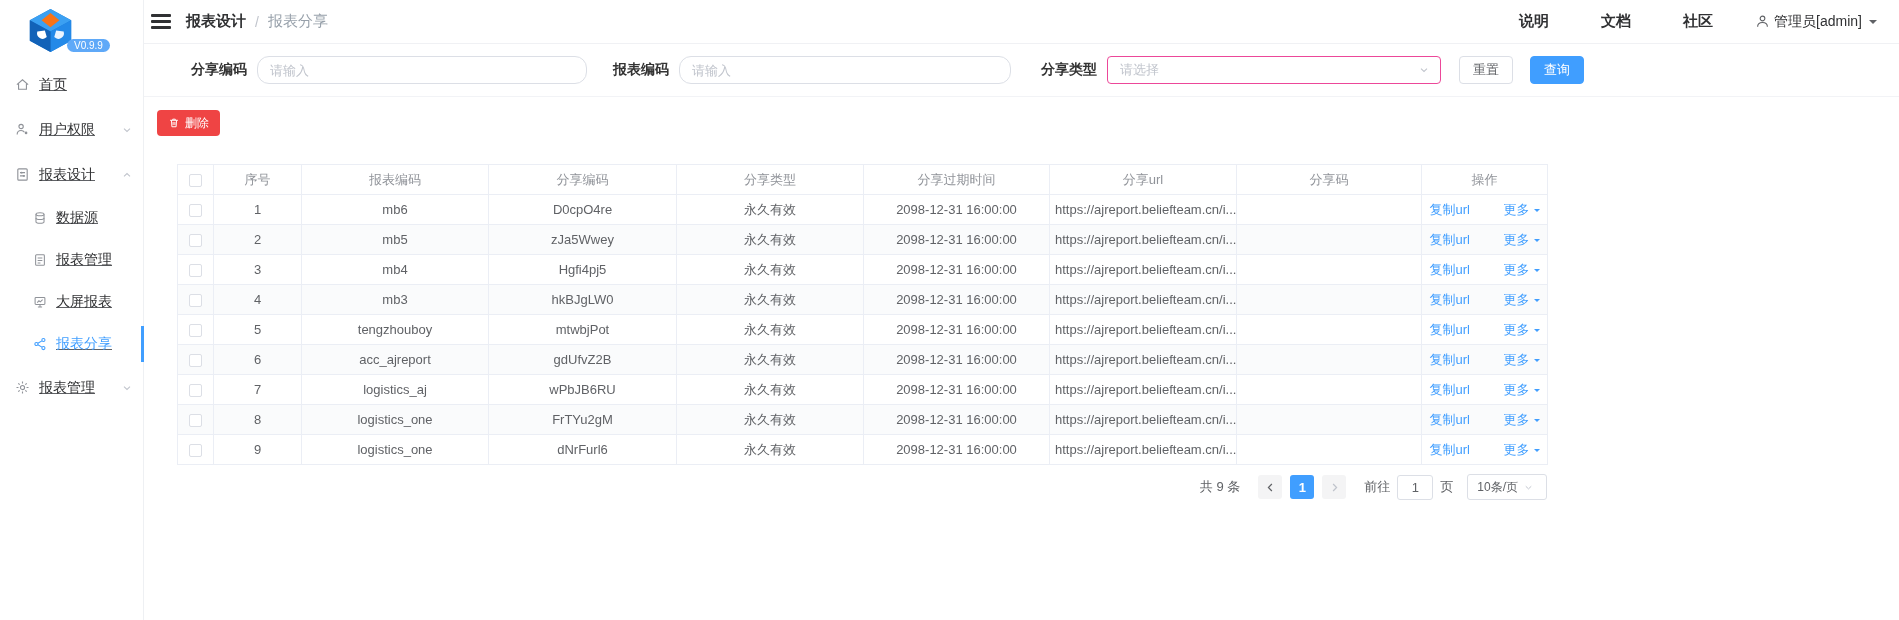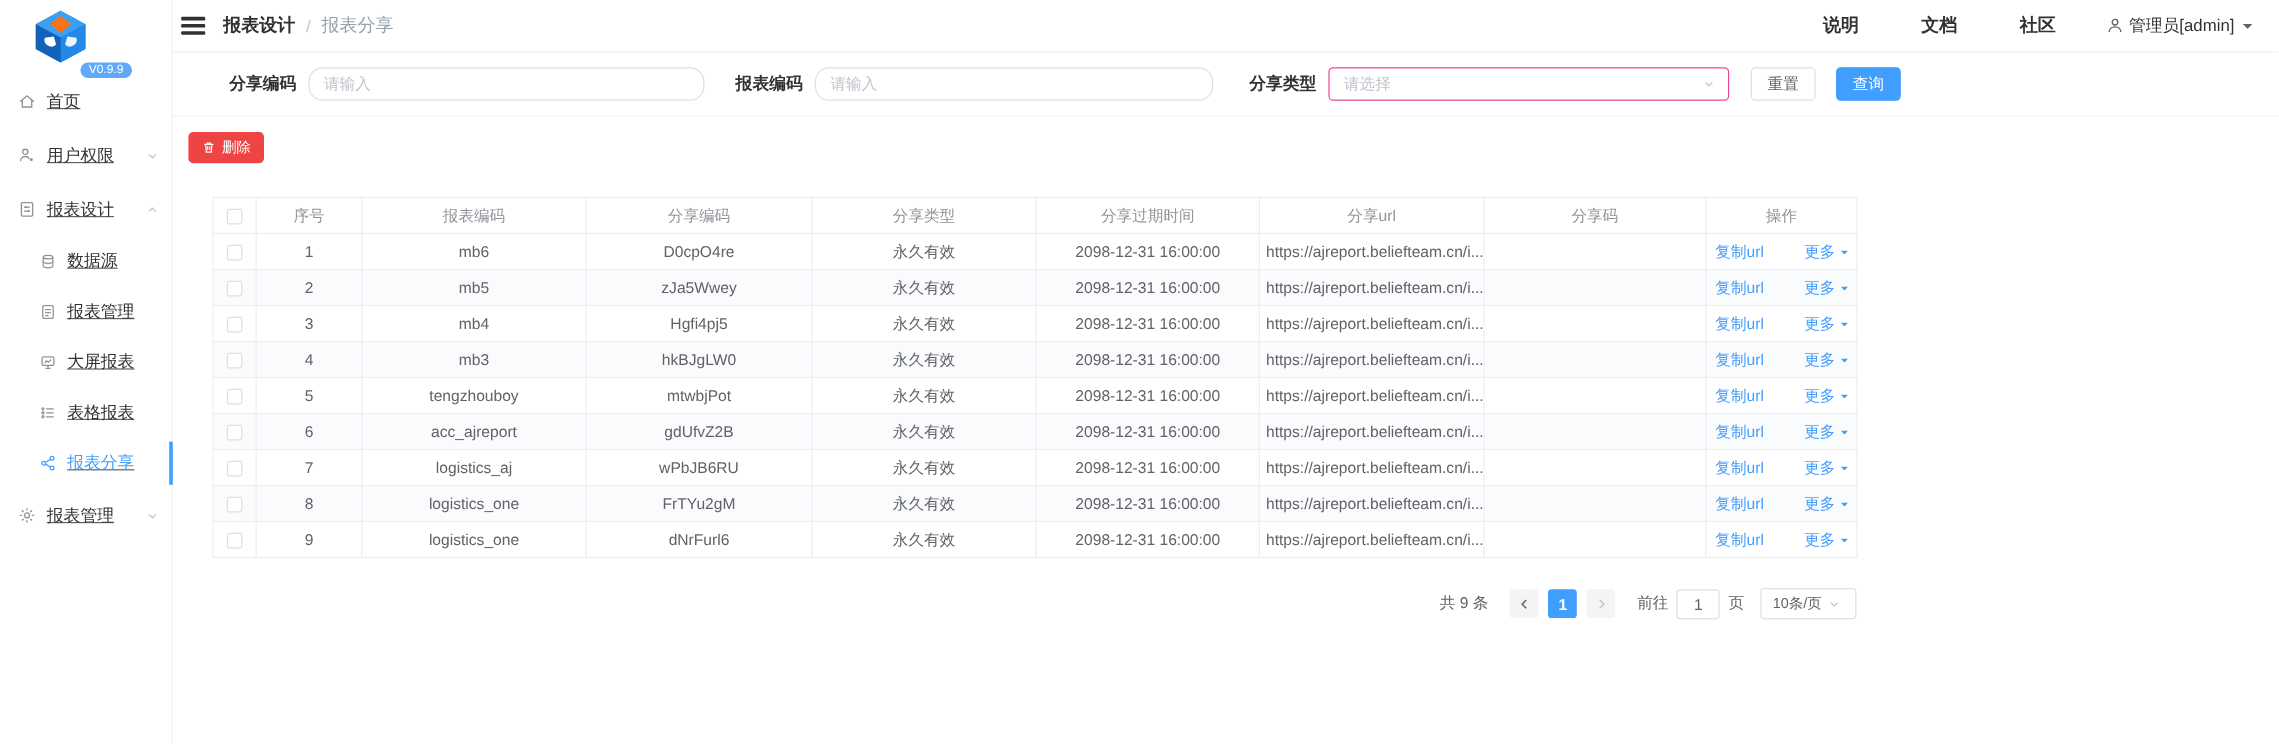--- a/index.html
+++ b/index.html
@@ -3,21 +3,21 @@
 <meta charset="utf-8">
 <style>
   * { box-sizing: border-box; margin: 0; padding: 0; }
   html,body { width: 1899px; height: 620px; overflow: hidden; background: #fff;
     font-family: "Liberation Sans", sans-serif; color: #606266; }
   .app { display: flex; height: 100%; }
 
   
   .sidebar { width: 144px; flex-shrink: 0; border-right: 1px solid #eef0f3; position: relative; }
   .logo-wrap { position: relative; height: 58px; padding: 7px 0 0 27px; }
-  .version-badge { position: absolute; left: 67px; top: 52px; background: #5fa9f8; color: #fff;
+  .version-badge { position: absolute; left: 67px; top: 39px; background: #5fa9f8; color: #fff;
     font-size: 10px; padding: 1px 7px; border-radius: 9px; }
   .menu { list-style: none; padding-top: 4px; text-decoration: underline; }
   .menu-item { height: 45px; display: flex; align-items: center; padding: 0 10px 0 15px;
     font-size: 14px; color: #303133; cursor: pointer; position: relative; }
   .menu-item .mi { display: inline-flex; margin-right: 9px; color: #909399; }
   .menu-item.sub { height: 42px; padding-left: 33px; }
   .menu-item .chev { margin-left: auto; color: #c0c4cc; display: inline-flex; }
   .menu-item.active { color: #409eff; }
   .menu-item.active .mi { color: #409eff; }
   .menu-item.active::after { content: ""; position: absolute; right: -1px; top: 3px; bottom: 3px;
@@ -39,21 +39,21 @@
   .user-name { font-size: 14px; }
   .caret { width: 0; height: 0; border: 4px solid transparent; border-top-color: #606266;
     margin: 5px 0 0 7px; }
 
   
   .search-row { height: 53px; display: flex; align-items: center; padding-left: 47px;
     border-bottom: 1px solid #f2f3f6; }
   .f-label { font-size: 14px; font-weight: 700; color: #333; margin-right: 10px; white-space: nowrap; }
   .f-input { width: 330px; height: 28px; border: 1px solid #dcdfe6; border-radius: 12px;
     padding: 0 12px; font-size: 13px; color: #606266; outline: none;
-    font-family: Liberation Serif, serif; }
+    font-family: Liberation Sans, sans-serif; }
   .f-input::placeholder { color: #c0c4cc; }
   .ml26 { margin-left: 26px; } .ml30 { margin-left: 30px; }
   .f-select { width: 334px; height: 28px; border: 1px solid #ec4899; border-radius: 4px;
     padding: 0 10px 0 12px; display: flex; align-items: center; cursor: pointer; background: #fff; }
   .f-select .ph { font-size: 13px; color: #c0c4cc; flex: 1; }
   .f-select .chev { color: #c0c4cc; display: inline-flex; }
   .btn { height: 28px; border-radius: 4px; font-size: 13px; cursor: pointer; padding: 0 13px;
     font-family: Liberation Mono, monospace; }
   .btn-plain { background: #fff; border: 1px solid #dcdfe6; color: #606266; margin-left: 18px; }
   .btn-primary { background: #409eff; border: 1px solid #409eff; color: #fff; margin-left: 17px; }
@@ -74,21 +74,21 @@
   tbody tr:nth-child(even) { background: #fafbfc; }
   .cb { display: inline-block; width: 13px; height: 13px; border: 1px solid #dcdfe6;
     border-radius: 2px; background: #fff; vertical-align: middle; cursor: pointer; }
   .op-link { color: #409eff; cursor: pointer; text-decoration: none; }
   .op-more { margin-left: 30px; display: inline-flex; align-items: center; }
   .caret-sm { width: 0; height: 0; border: 3.5px solid transparent; border-top-color: #409eff;
     margin: 4px 0 0 4px; }
 
   
   .pager { width: 1403px; display: flex; justify-content: flex-end; align-items: center;
-    margin-top: 25px; font-size: 13px; color: #606266; }
+    margin-top: 9px; font-size: 13px; color: #606266; }
   .pg-total { margin-right: 10px; }
   .pg-btn { width: 24px; height: 24px; border-radius: 3px; background: #f4f4f5; display: flex;
     align-items: center; justify-content: center; margin-left: 8px; cursor: pointer; }
   .pg-btn.prev { color: #606266; } .pg-btn.next { color: #c0c4cc; }
   .pg-page { width: 24px; height: 24px; border-radius: 3px; background: #409eff; color: #fff;
     display: flex; align-items: center; justify-content: center; margin-left: 8px;
     font-weight: 600; cursor: pointer; }
   .pg-goto { margin-left: 18px; } .pg-suffix { margin-left: 7px; }
   .pg-input { width: 36px; height: 25px; border: 1px solid #dcdfe6; border-radius: 3px;
     text-align: center; font-size: 13px; color: #606266; margin-left: 7px; outline: none;
@@ -176,31 +176,20 @@
         <span>报表管理</span>
       </li>
       <li class="menu-item sub">
         <span class="mi">
           <svg width="14" height="14" viewBox="0 0 16 16" fill="none" stroke="currentColor" stroke-width="1.2">
               <rect x="2.4" y="2.8" width="11.2" height="8" rx="1"></rect>
               <path d="M5.6 13.6h4.8M8 10.8v2.8M4.8 8.6l2-2 1.6 1.2 2.6-2.6"></path>
             </svg>
         </span>
         <span>大屏报表</span>
-      </li>
-      <li class="menu-item sub">
-        <span class="mi">
-          <svg width="14" height="14" viewBox="0 0 16 16" fill="none" stroke="currentColor" stroke-width="1.2">
-              <path d="M6.2 4.2h7.2M6.2 8h7.2M6.2 11.8h7.2"></path>
-              <circle cx="3.2" cy="4.2" r="1"></circle>
-              <circle cx="3.2" cy="8" r="1"></circle>
-              <circle cx="3.2" cy="11.8" r="1"></circle>
-            </svg>
-        </span>
-        <span>表格报表</span>
       </li>
       <li class="menu-item sub active">
         <span class="mi">
           <svg width="14" height="14" viewBox="0 0 16 16" fill="none" stroke="currentColor" stroke-width="1.2">
               <circle cx="11.9" cy="3.4" r="1.8"></circle>
               <circle cx="3.9" cy="8" r="1.8"></circle>
               <circle cx="11.9" cy="12.6" r="1.8"></circle>
               <path d="M5.6 7.1l4.6-2.7M5.6 8.9l4.6 2.7"></path>
             </svg>
         </span>

